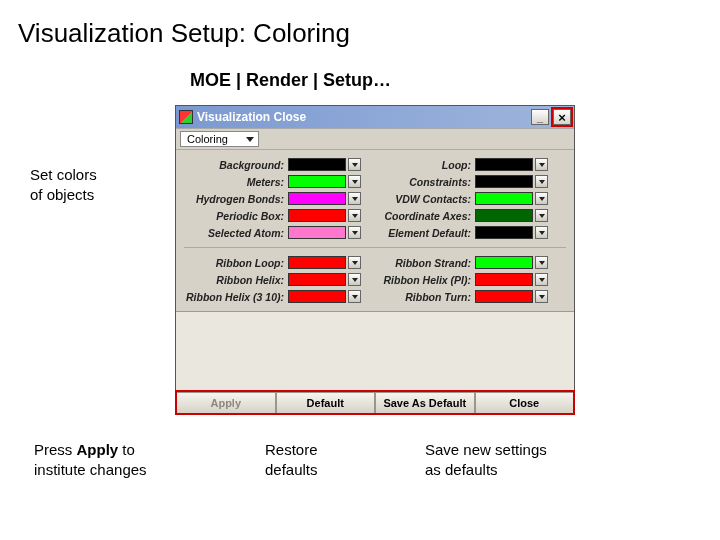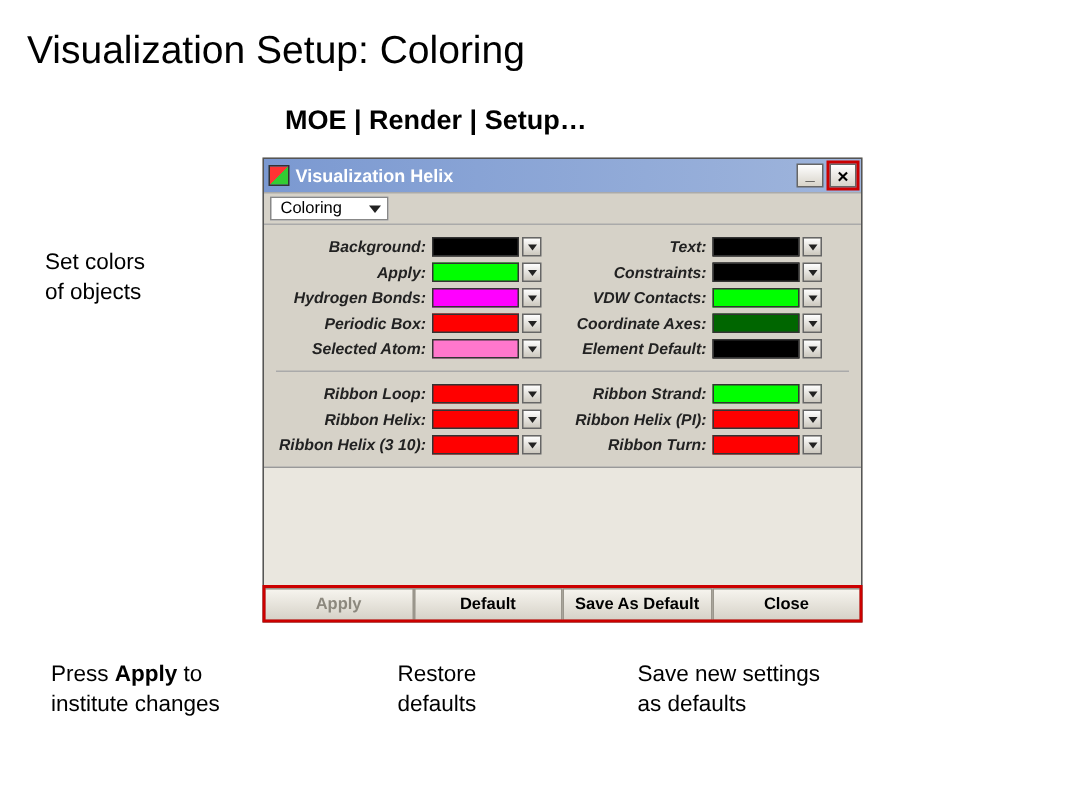--- a/index.html
+++ b/index.html
@@ -186,48 +186,48 @@
 
 <div class="annot" style="top:440px;left:34px;">
   <span>Press </span><span class="b">Apply</span><span> to<br>institute changes</span>
 </div>
 <div class="annot" style="top:440px;left:265px;">Restore<br>defaults</div>
 <div class="annot" style="top:440px;left:425px;">Save new settings<br>as defaults</div>
 
 <div class="window">
   <div class="titlebar">
     <div class="appicon"></div>
-    <div class="title">Visualization Helix</div>
+    <div class="title">Visualization Close</div>
     <div class="winbtn">_</div>
     <div class="winbtn close">×</div>
   </div>
   <div class="subbar">
     <div class="tab-select">
       <span>Coloring</span>
       <span class="tri"></span>
     </div>
   </div>
 
   <div class="panel">
     <div class="section" id="sec1">
         <div class="row">
           <div class="lbl">Background:</div>
           <div class="swatch" style="background:#000000"></div>
           <div class="dd">
             <span class="tri"></span>
           </div>
           <div class="spacer"></div>
-          <div class="lbl2">Text:</div>
+          <div class="lbl2">Loop:</div>
           <div class="swatch" style="background:#000000"></div>
           <div class="dd">
             <span class="tri"></span>
           </div>
         </div>
         <div class="row">
-          <div class="lbl">Apply:</div>
+          <div class="lbl">Meters:</div>
           <div class="swatch" style="background:#00ff00"></div>
           <div class="dd">
             <span class="tri"></span>
           </div>
           <div class="spacer"></div>
           <div class="lbl2">Constraints:</div>
           <div class="swatch" style="background:#000000"></div>
           <div class="dd">
             <span class="tri"></span>
           </div>

